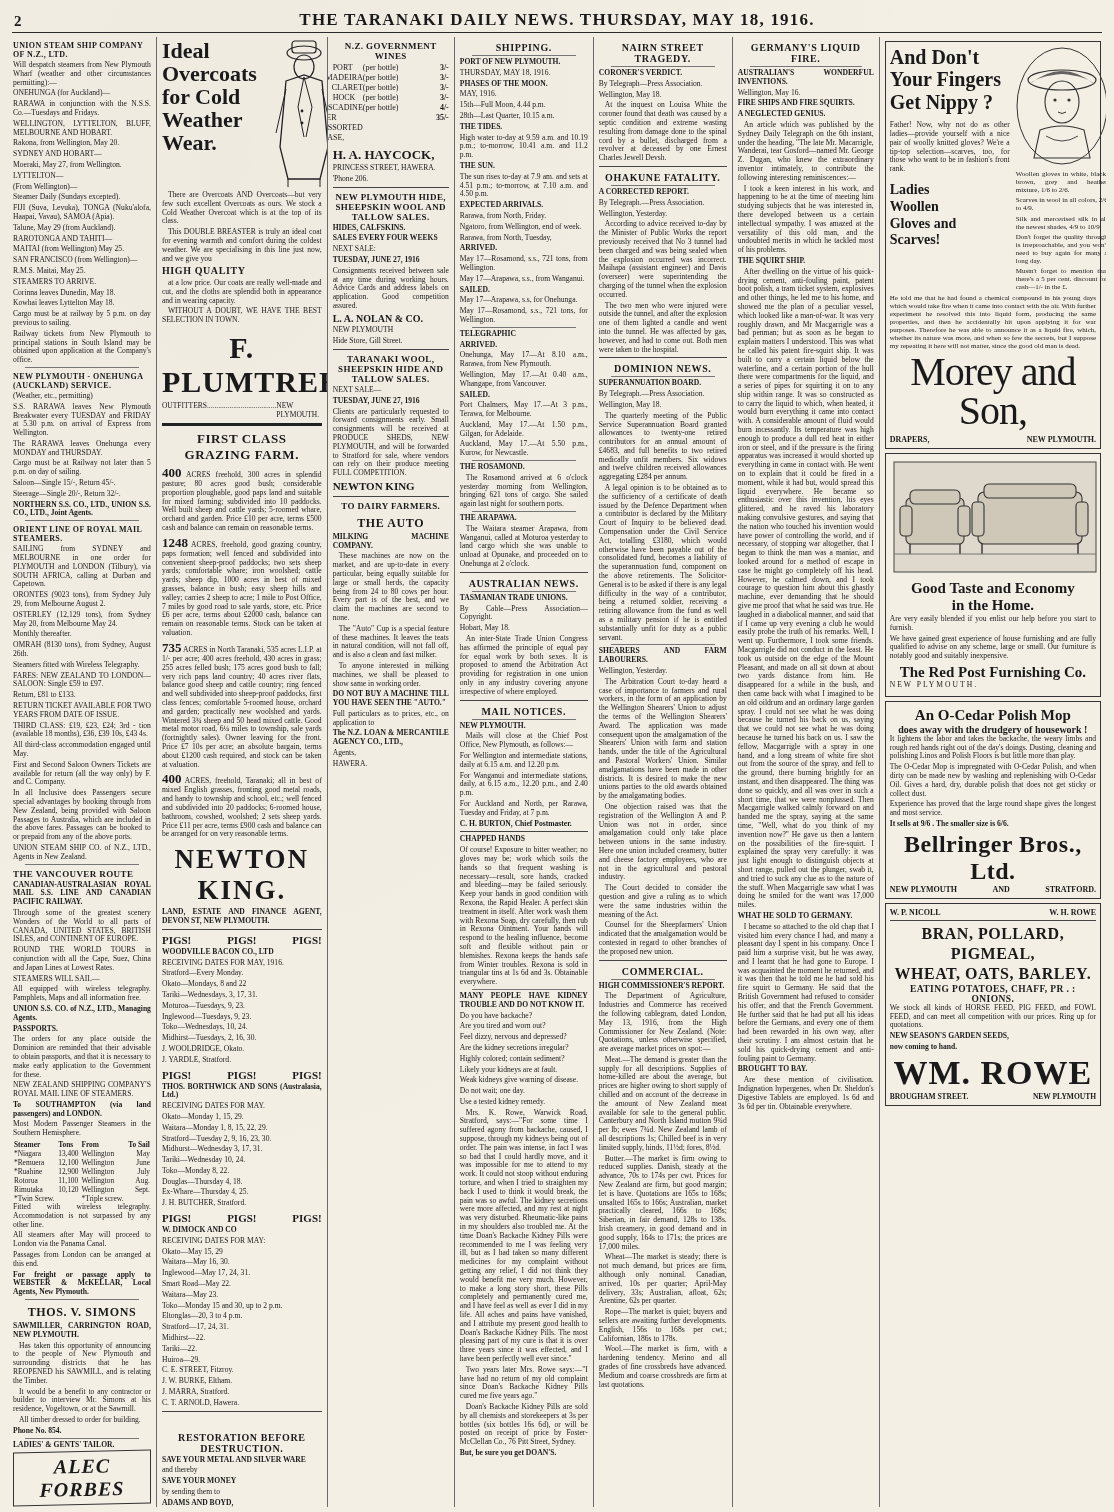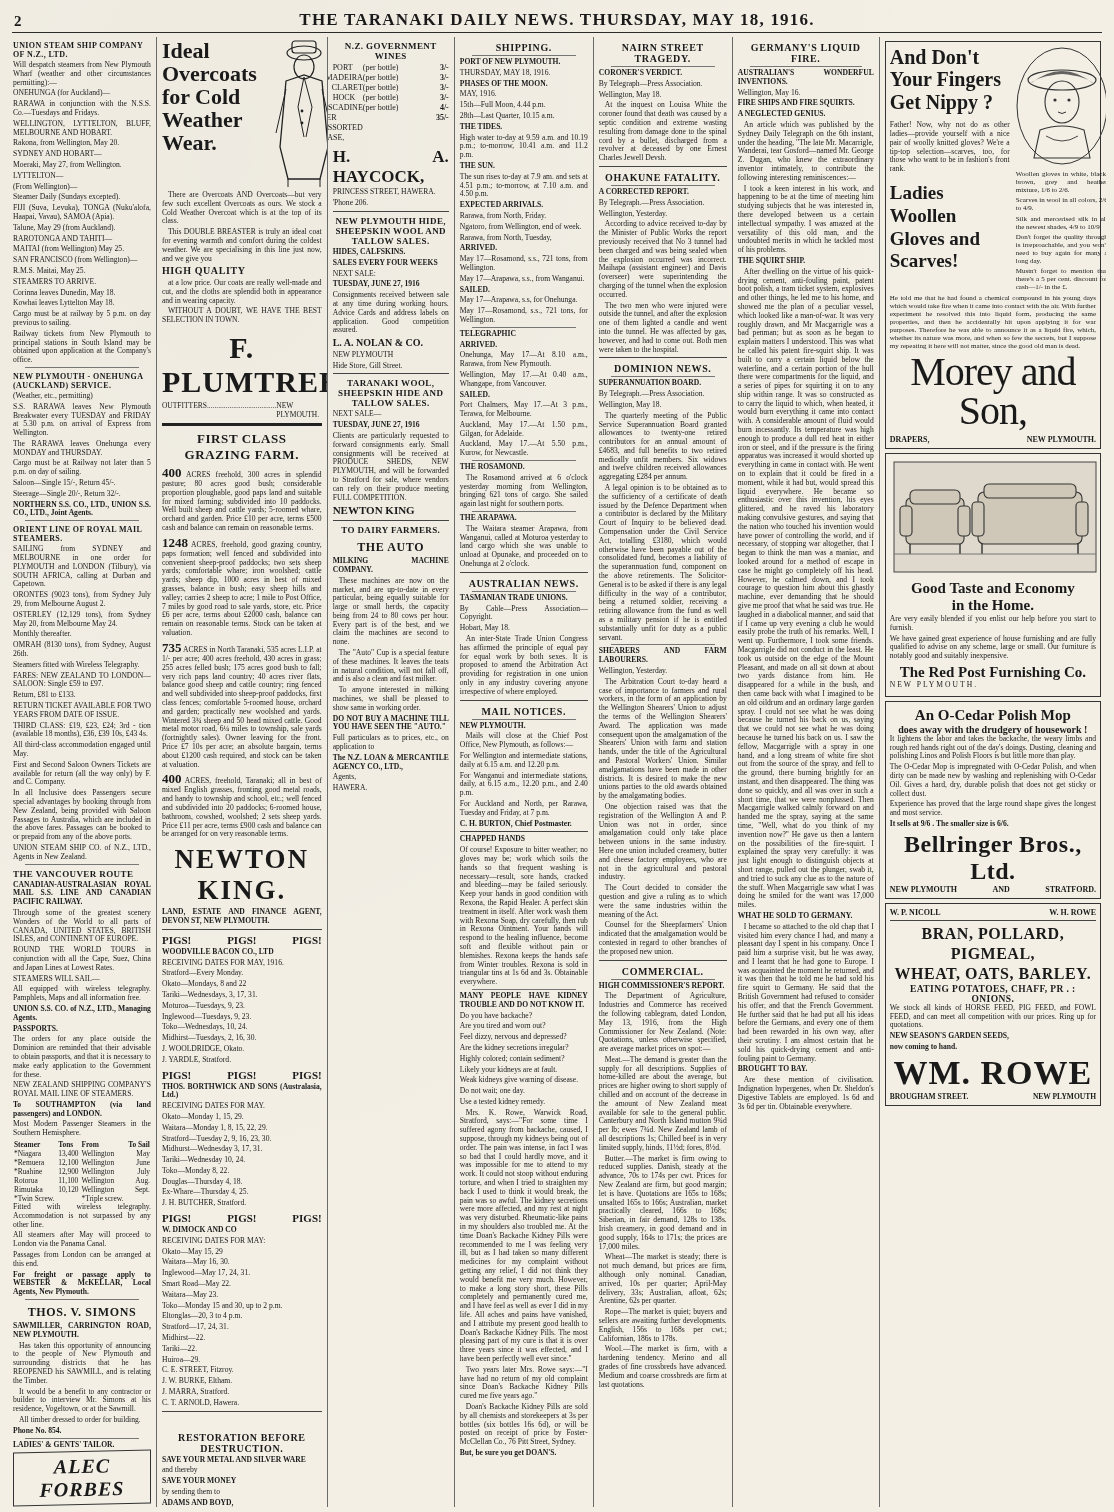--- a/index.html
+++ b/index.html
@@ -89,21 +89,21 @@
     font-size:11px; margin:4px 0 2px 0;
   }
   .price-row { display:flex; justify-content:flex-end; font-size:8px; line-height:1.25; }
   .price-row .lbl { flex:1; }
   .price-row .mid { flex:0 0 58px; text-align:left; }
   .price-row .val { flex:0 0 28px; text-align:right; font-weight:bold; }
 
   .fingers {
     font-size:20px; font-weight:bold; line-height:1.12; text-align:left;
   }
-  .ladies-woollen { font-size:19px; font-weight:bold; line-height:1.2; }
+  .ladies-woollen { font-size:14px; font-weight:bold; line-height:1.2; }
   .morey { font-size:40px; font-weight:normal; line-height:0.98; text-align:center; letter-spacing:-1px; }
   .morey-sub { display:flex; justify-content:space-between; font-size:8px; font-weight:bold; margin-top:4px;}
   .redpost { font-size:15px; font-weight:bold; text-align:center; line-height:1.2; }
   .goodtaste { font-size:15px; font-weight:bold; text-align:center; line-height:1.18; }
   .ocedar { font-size:15px; font-weight:bold; text-align:center; line-height:1.2; }
   .bellringer { font-size:24px; font-weight:bold; text-align:center; letter-spacing:.5px; }
   .rowe-list { font-size:16px; font-weight:bold; text-align:center; line-height:1.25; letter-spacing:.5px;}
   .wmrowe { font-size:34px; font-weight:bold; text-align:center; letter-spacing:1px; }
   .alec {
     font-size:20px; font-weight:bold; font-style:italic;
@@ -396,21 +396,21 @@
       <div class="price-row">
         <span class="lbl">MUSCADINE</span>
         <span class="mid">(per bottle)</span>
         <span class="val">4/-</span>
       </div>
       <div class="price-row">
         <span class="lbl">PER ASSORTED CASE,</span>
         <span class="mid"></span>
         <span class="val">35/-</span>
       </div>
-      <p class="t center bold" style="font-size:17px;margin-top:4px;">H. A. HAYCOCK,</p>
+      <p class="t center bold" style="font-size:13px;margin-top:4px;">H. A. HAYCOCK,</p>
       <p class="t center">PRINCESS STREET, HAWERA.</p>
       <p class="t center">'Phone 206.</p>
       <div class="rule-full"></div>
 
       <div class="hd-sm">NEW PLYMOUTH HIDE, SHEEPSKIN WOOL and TALLOW SALES.</div>
       <p class="t center bold">HIDES, CALFSKINS.</p>
       <p class="t center bold">SALES EVERY FOUR WEEKS</p>
       <p class="t center">NEXT SALE:</p>
       <p class="t center bold">TUESDAY, JUNE 27, 1916</p>
       <p class="t">Consignments received between sale at any time during working hours. Advice Cards and address labels on application. Good competition assured.</p>

